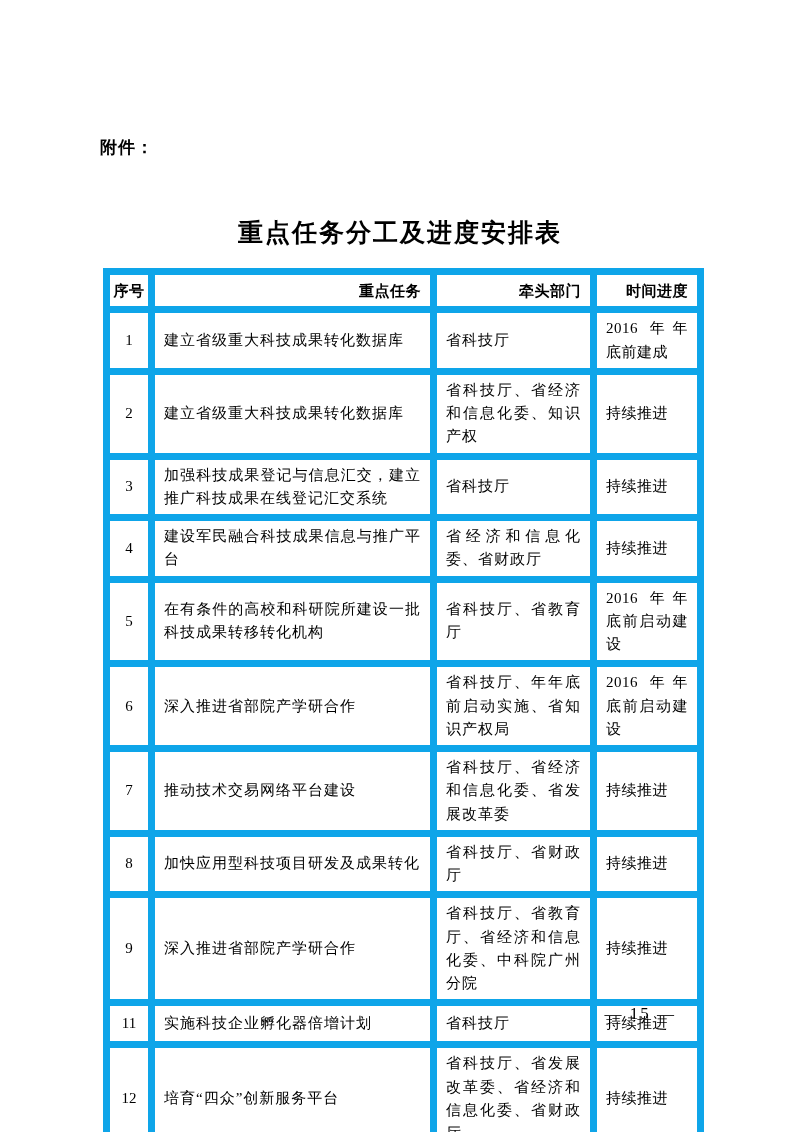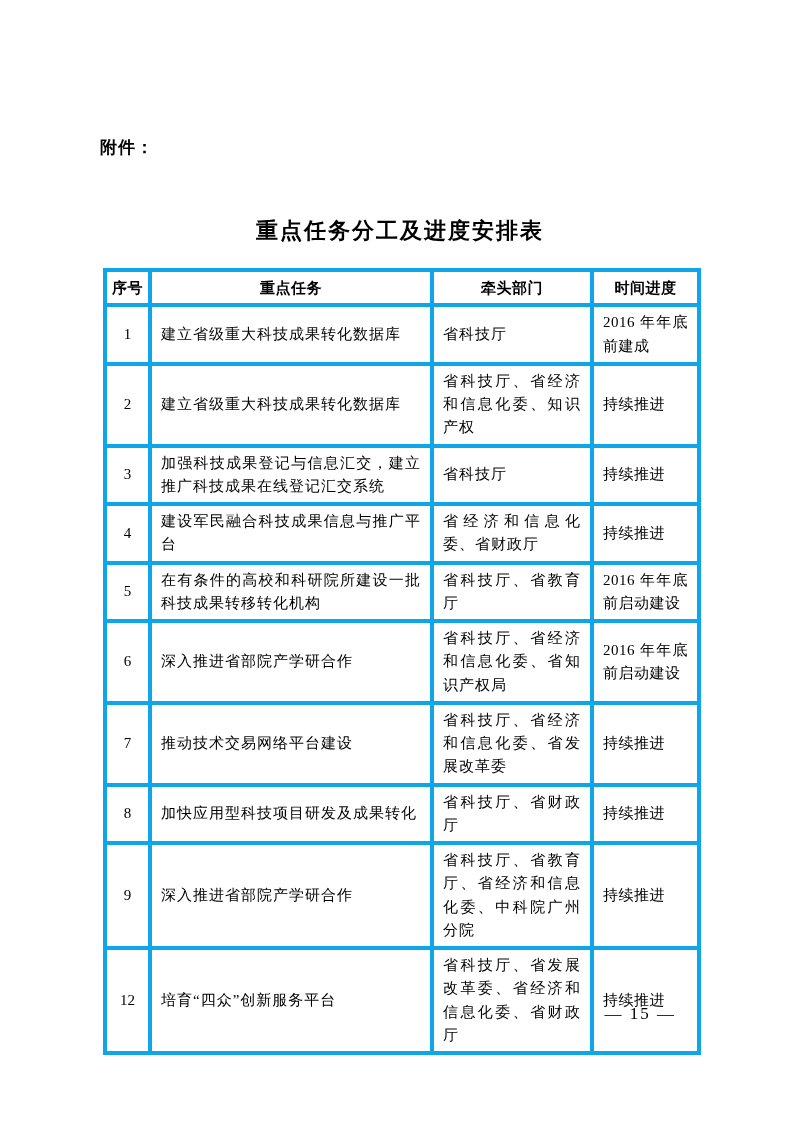--- a/index.html
+++ b/index.html
@@ -28,49 +28,49 @@
   }
   .doc-title {
     position: absolute;
     left: 0;
     right: 0;
     top: 216px;
     margin: 0;
     text-align: center;
     font-family: Liberation Mono, monospace;
     font-weight: bold;
-    font-size: 22px;
+    font-size: 25px;
     letter-spacing: 2px;
   }
   table.schedule {
     position: absolute;
     left: 103px;
     top: 268px;
     width: 594px;
     border-collapse: collapse;
     table-layout: fixed;
     border: 2px solid #000;
     font-size: 15px;
   }
   table.schedule col.c-no   { width: 45px; }
   table.schedule col.c-task { width: 282px; }
   table.schedule col.c-dept { width: 160px; }
   table.schedule col.c-time { width: 107px; }
   table.schedule th,
   table.schedule td {
-    border: 4px solid #0ea5e9;
+    border: 7px solid #0ea5e9;
     vertical-align: middle;
     padding: 4px 9px;
     line-height: 1.55;
     overflow: hidden;
   }
   table.schedule thead th {
     font-family: "Liberation Sans", "DejaVu Sans", sans-serif;
     font-weight: bold;
-    text-align: center;
+    text-align: right;
     font-size: 15px;
     letter-spacing: 0.5px;
   }
   table.schedule th.col-no,
   table.schedule td.col-no {
     text-align: center;
     padding: 4px 2px;
   }
   td.col-task {
     text-align: justify;
@@ -162,41 +162,47 @@
       </tr>
       <tr class="r5">
         <td class="col-no">5</td>
         <td class="col-task">在有条件的高校和科研院所建设一批科技成果转移转化机构</td>
         <td class="col-dept">省科技厅、省教育厅</td>
         <td class="col-time">2016 年年底前启动建设</td>
       </tr>
       <tr class="r6">
         <td class="col-no">6</td>
         <td class="col-task">深入推进省部院产学研合作</td>
-        <td class="col-dept">省科技厅、省经济和信息化委、省知识产权局</td>
+        <td class="col-dept">省科技厅、年年底前启动实施、省知识产权局</td>
         <td class="col-time">2016 年年底前启动建设</td>
       </tr>
       <tr class="r7">
         <td class="col-no">7</td>
         <td class="col-task">推动技术交易网络平台建设</td>
         <td class="col-dept">省科技厅、省经济和信息化委、省发展改革委</td>
         <td class="col-time">持续推进</td>
       </tr>
       <tr class="r8">
         <td class="col-no">8</td>
         <td class="col-task">加快应用型科技项目研发及成果转化</td>
         <td class="col-dept">省科技厅、省财政厅</td>
         <td class="col-time">持续推进</td>
       </tr>
       <tr class="r9">
         <td class="col-no">9</td>
         <td class="col-task">深入推进省部院产学研合作</td>
         <td class="col-dept">省科技厅、省教育厅、省经济和信息化委、中科院广州分院</td>
         <td class="col-time">持续推进</td>
       </tr>
+      <tr class="r11">
+        <td class="col-no">11</td>
+        <td class="col-task">实施科技企业孵化器倍增计划</td>
+        <td class="col-dept">省科技厅</td>
+        <td class="col-time">持续推进</td>
+      </tr>
       <tr class="r12">
         <td class="col-no">12</td>
         <td class="col-task">培育“四众”创新服务平台</td>
         <td class="col-dept">省科技厅、省发展改革委、省经济和信息化委、省财政厅</td>
         <td class="col-time">持续推进</td>
       </tr>
     </tbody>
   </table>
 
   <div class="page-number">— 15 —</div>

